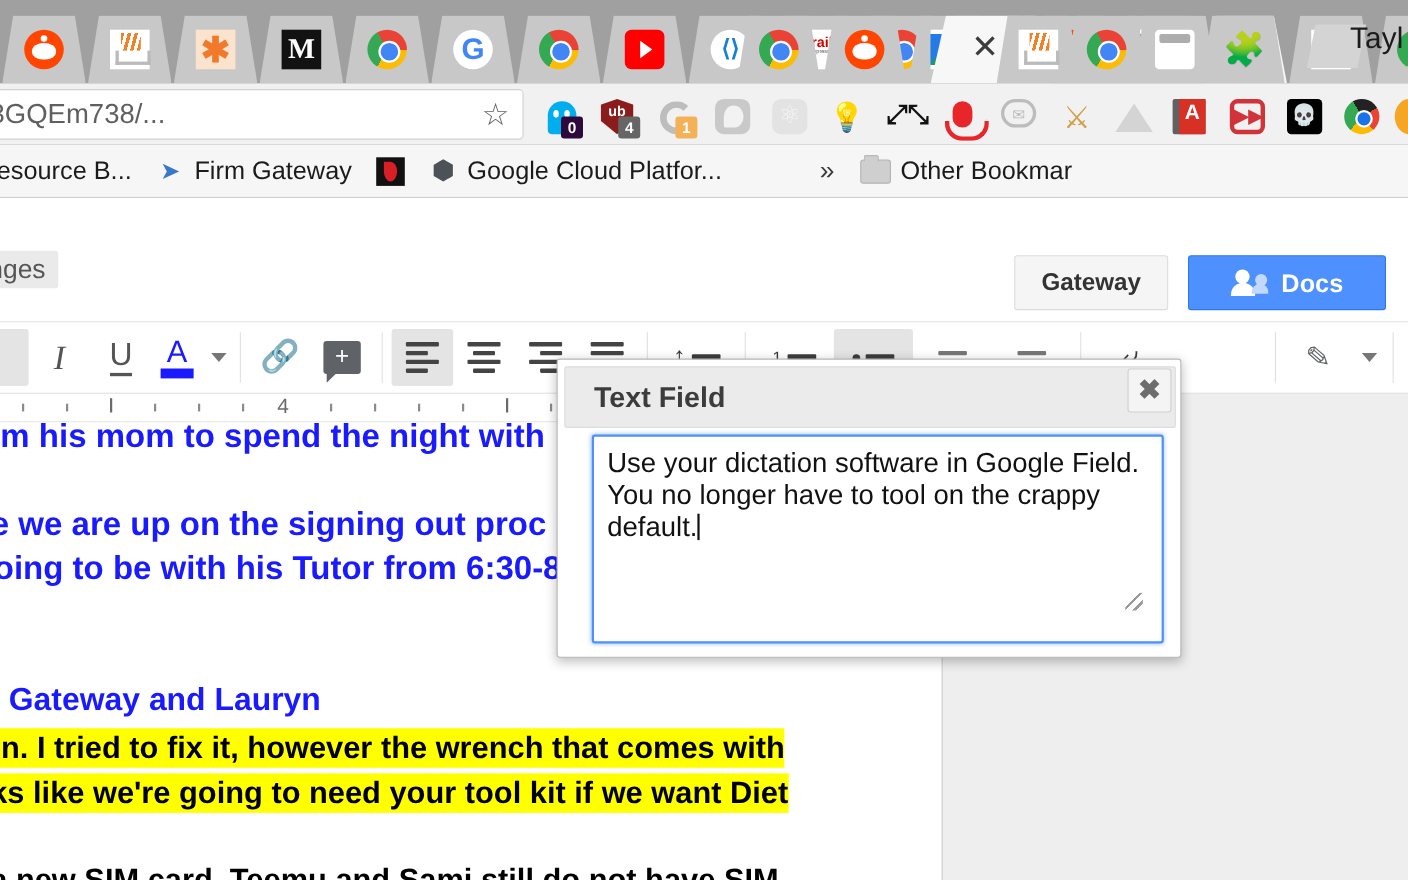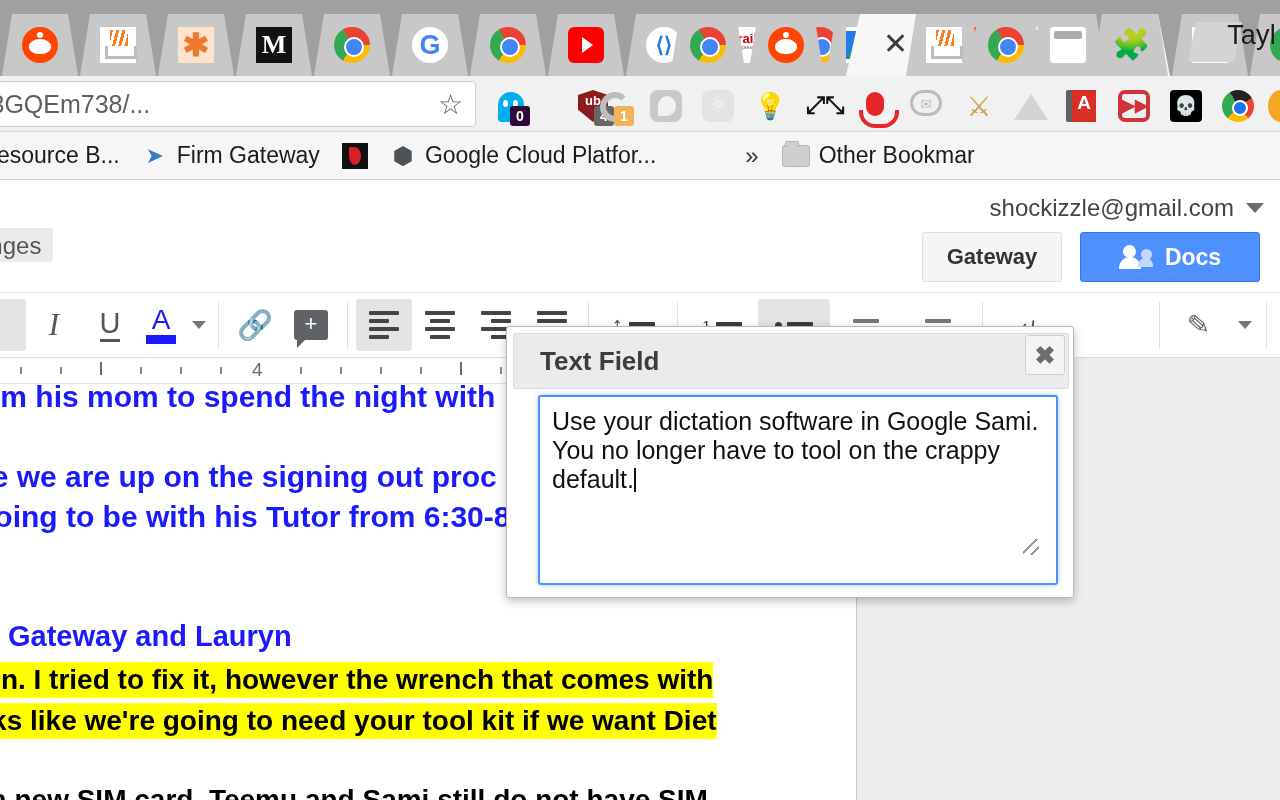--- a/index.html
+++ b/index.html
@@ -337,21 +337,21 @@
   <div class="omnirow">
     <div class="urlbox">
       <span class="urltext">G2LqIfEO_3T_Dnjba3GQEm738/...</span>
       <span class="star">☆</span>
     </div>
 
     <div class="ext" style="left:494px">
       <div class="ghost"></div>
       <span class="badge" style="background:#2d0a3b;right:-2px;bottom:-2px">0</span>
     </div>
-    <div class="ext" style="left:578px">
+    <div class="ext" style="left:546px">
       <div class="ublock">ub</div>
       <span class="badge" style="background:#666;right:-2px;bottom:-2px">4</span>
     </div>
     <div class="ext" style="left:598px">
       <div class="grayring"></div>
       <span class="badge" style="background:#f3b158;right:-2px;bottom:-2px">1</span>
     </div>
     <div class="ext" style="left:650px">
         <div class="rosette"></div>
       </div>
@@ -410,24 +410,20 @@
     </div>
     <span class="chev" style="margin-left:78px">»</span>
     <div class="bm">
       <span class="folder"></span>
       <span class="bm-label">Other Bookmar</span>
     </div>
   </div>
 
   <div class="docshead">
     <div class="savechip">anges</div>
-    <div class="account">
-      <span>shockizzle@gmail.com</span>
-      <span class="caret-dn"></span>
-    </div>
     <div class="btn-comments">Gateway</div>
     <div class="btn-share">
       <span class="people">
           <i></i>
         </span>
       <span>Docs</span>
     </div>
   </div>
 
   <div class="toolbar">
@@ -568,19 +564,19 @@
     <div class="docline hl" style="left:-24px; top:278px; font-size:28px; padding:2px 0">ion. I tried to fix it, however the wrench that comes with</div>
     <div class="docline hl" style="left:-26px; top:319px; font-size:28px; padding:2px 0">oks like we're going to need your tool kit if we want Diet</div>
     <div class="docline black" style="left:-26px; top:400px; font-size:28px">t a new SIM card. Teemu and Sami still do not have SIM</div>
   </div>
 
   <div class="modal">
     <div class="modal-head">
       <span class="modal-title">Text Field</span>
     </div>
     <div class="modal-close">✖</div>
-    <div class="modal-ta"><span>Use your dictation software in Google Sami.</span>
+    <div class="modal-ta"><span>Use your dictation software in Google Field.</span>
 <span>You no longer have to tool on the crappy</span>
 <span>default.</span><span class="caretbar"></span></div>
     <div class="resize-grip"></div>
   </div>
 
 </div>
 
 </body></html>

